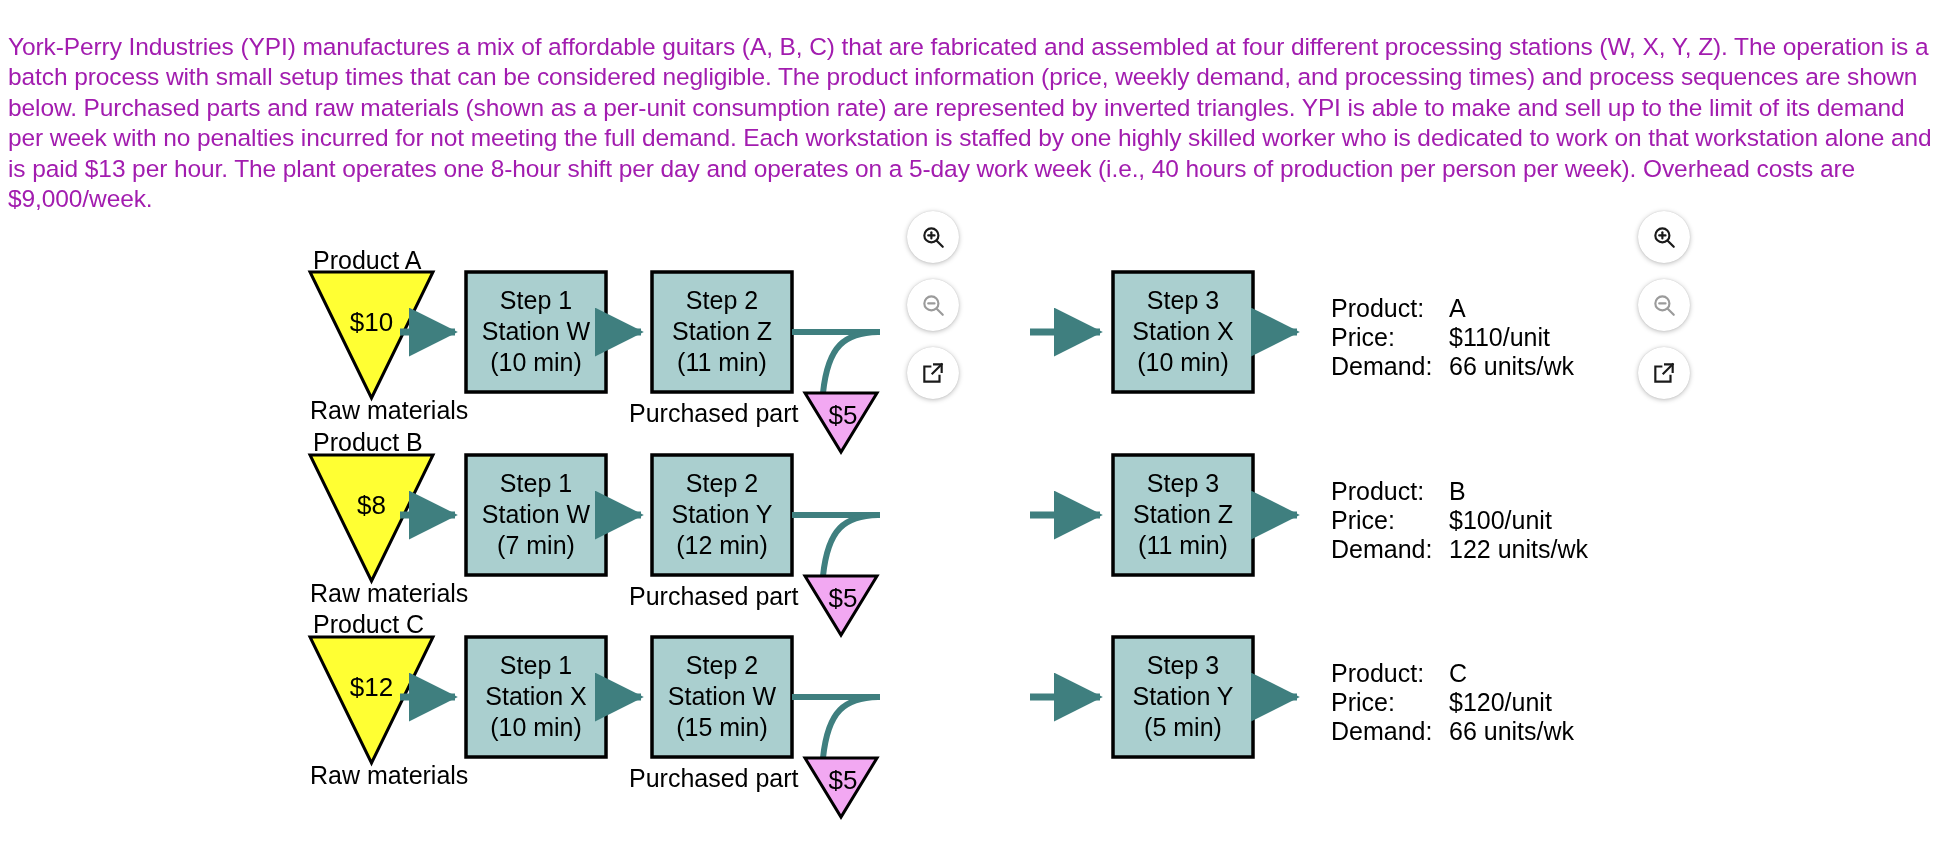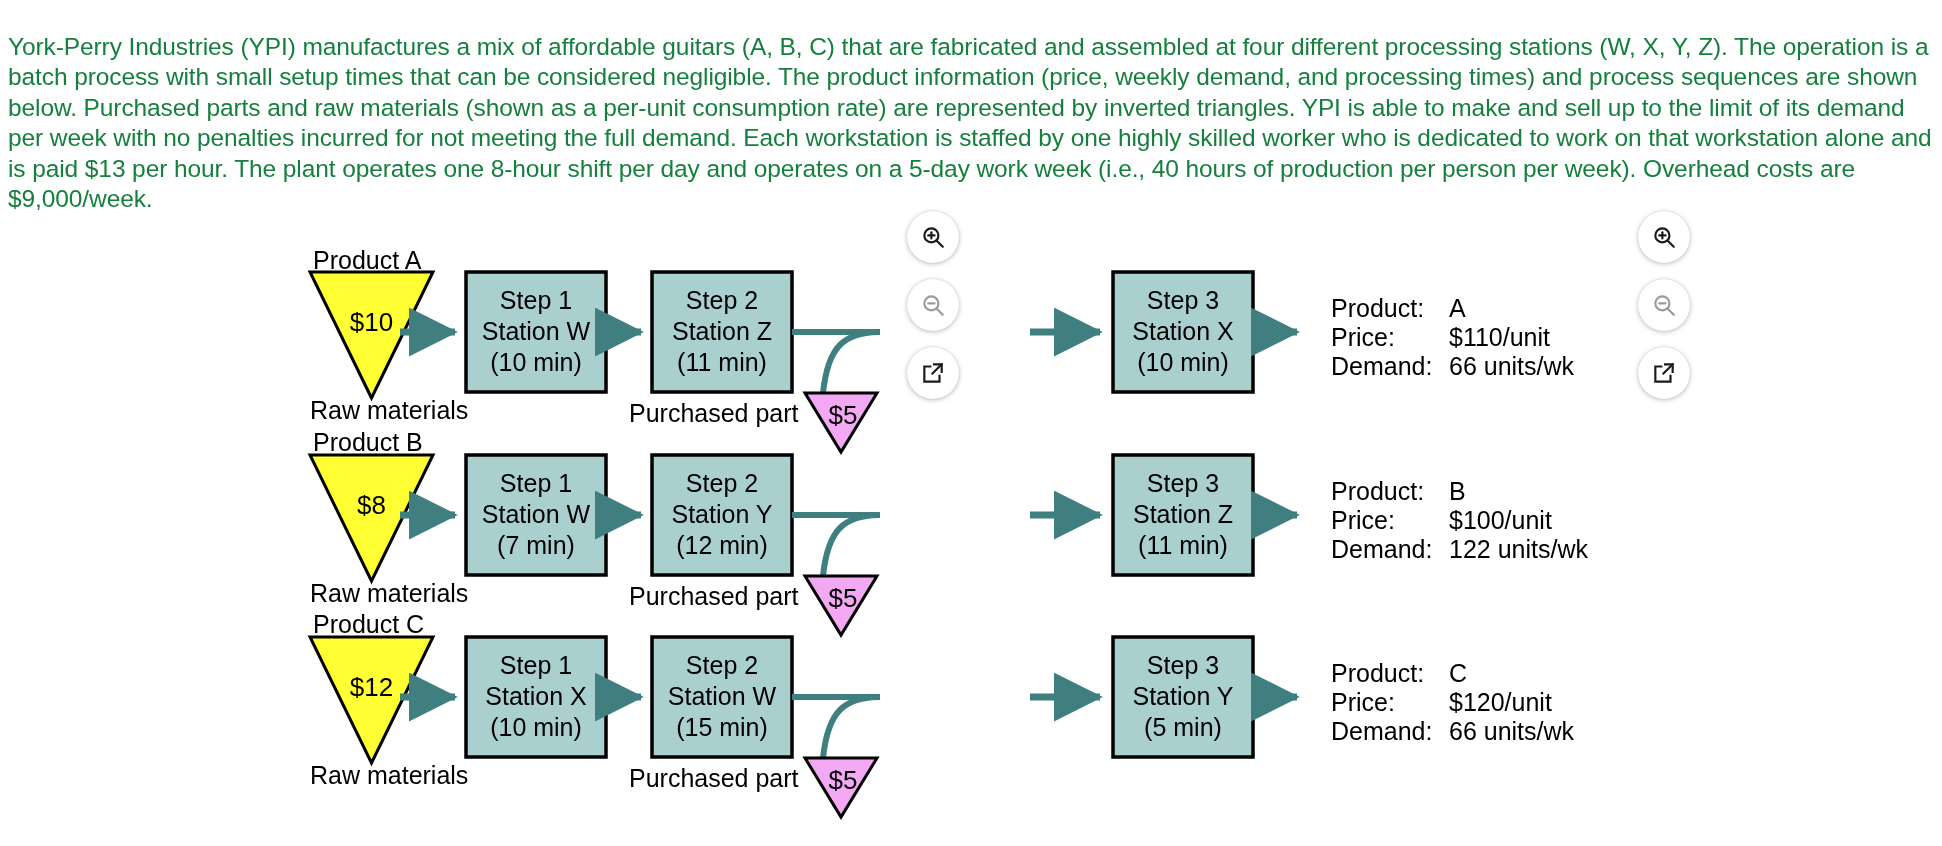--- a/index.html
+++ b/index.html
@@ -19,21 +19,21 @@
   }
 
   
   #problem-statement {
     position: absolute;
     left: 8px;
     top: 7px;
     width: 1928px;
     font-size: 24.5px;
     line-height: 30.5px;
-    color: #15803d;
+    color: #a21caf;
     letter-spacing: -0.1px;
   }
 
   
   #process-diagram {
     position: absolute;
     left: 0;
     top: 0;
     width: 1942px;
     height: 846px;

